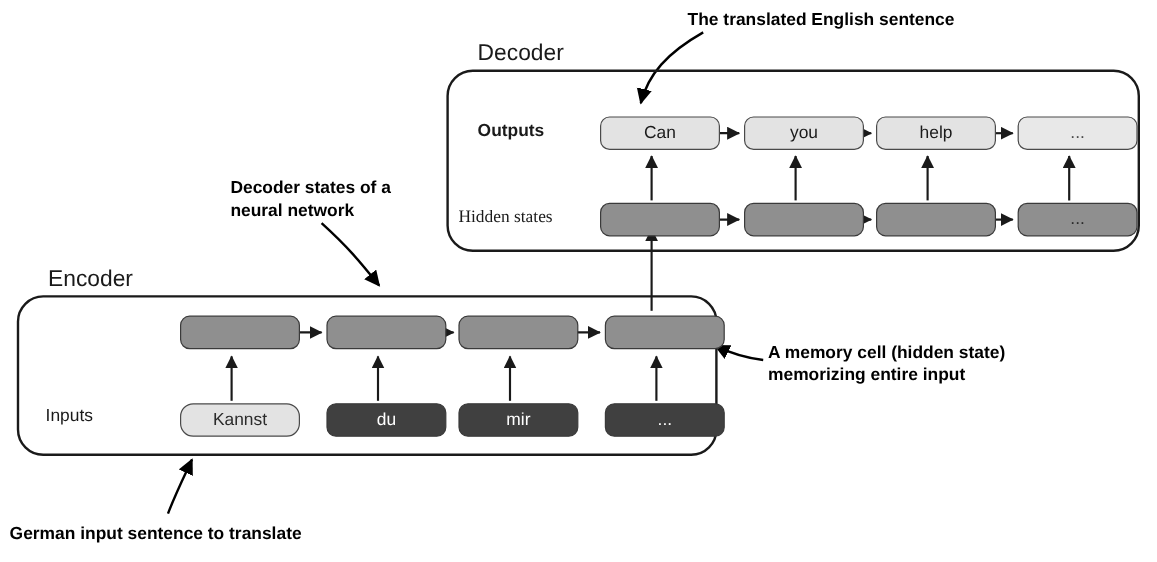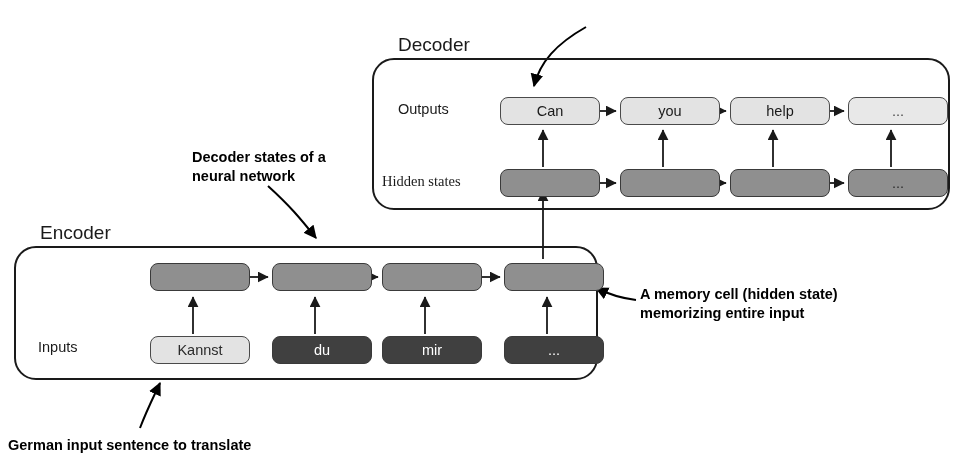--- a/index.html
+++ b/index.html
@@ -54,21 +54,21 @@
 
   
   .row-label {
     position: absolute;
     font-size: 14.5px;
     color: #1a1a1a;
     white-space: nowrap;
     text-align: right;
   }
   #inputs-label       { left: 38px;  top: 339px; }
-  #outputs-label      { left: 398px; top: 101px; }
+  #outputs-label      { left: 398px; top: 101px; font-weight: bold; }
   #dec-hidden-label   { left: 382px; top: 173px; font-family: Liberation Serif, serif; }
 
   
   .cell {
     position: absolute;
     box-sizing: border-box;
     border: 1.5px solid #3a3a3a;
     border-radius: 8px;
     display: flex;
     align-items: center;
@@ -83,20 +83,21 @@
     color: #8f8f8f;
   }
   .cell.input-cell {
     background: #404040;
     color: #ffffff;
   }
   .cell.input-cell.light {
     background: #e3e3e3;
     color: #2b2b2b;
     border-color: #4a4a4a;
+    border-radius: 11px;
   }
   .cell.output-cell {
     background: #e3e3e3;
     color: #1a1a1a;
     border-color: #4a4a4a;
   }
   .cell.output-cell.faded {
     background: #e8e8e8;
     color: #4a4a4a;
   }
@@ -216,19 +217,20 @@
   <div class="cell output-cell dec-output col-d1">Can</div>
   <div class="cell output-cell dec-output col-d2">you</div>
   <div class="cell output-cell dec-output col-d3">help</div>
   <div class="cell output-cell faded dec-output col-d4">...</div>
 
   <div class="cell hidden-cell dec-hidden col-d1"></div>
   <div class="cell hidden-cell dec-hidden col-d2"></div>
   <div class="cell hidden-cell dec-hidden col-d3"></div>
   <div class="cell hidden-cell dec-hidden col-d4" style="color:#2b2b2b;">...</div>
 
+  <div class="annot" id="annot-translated">The translated English sentence</div>
   <div class="annot" id="annot-hidden">Decoder states of a
 neural network</div>
   <div class="annot" id="annot-memory">A memory cell (hidden state)
 memorizing entire input</div>
   <div class="annot" id="annot-german">German input sentence to translate</div>
 
 </div>
 
 </body></html>

